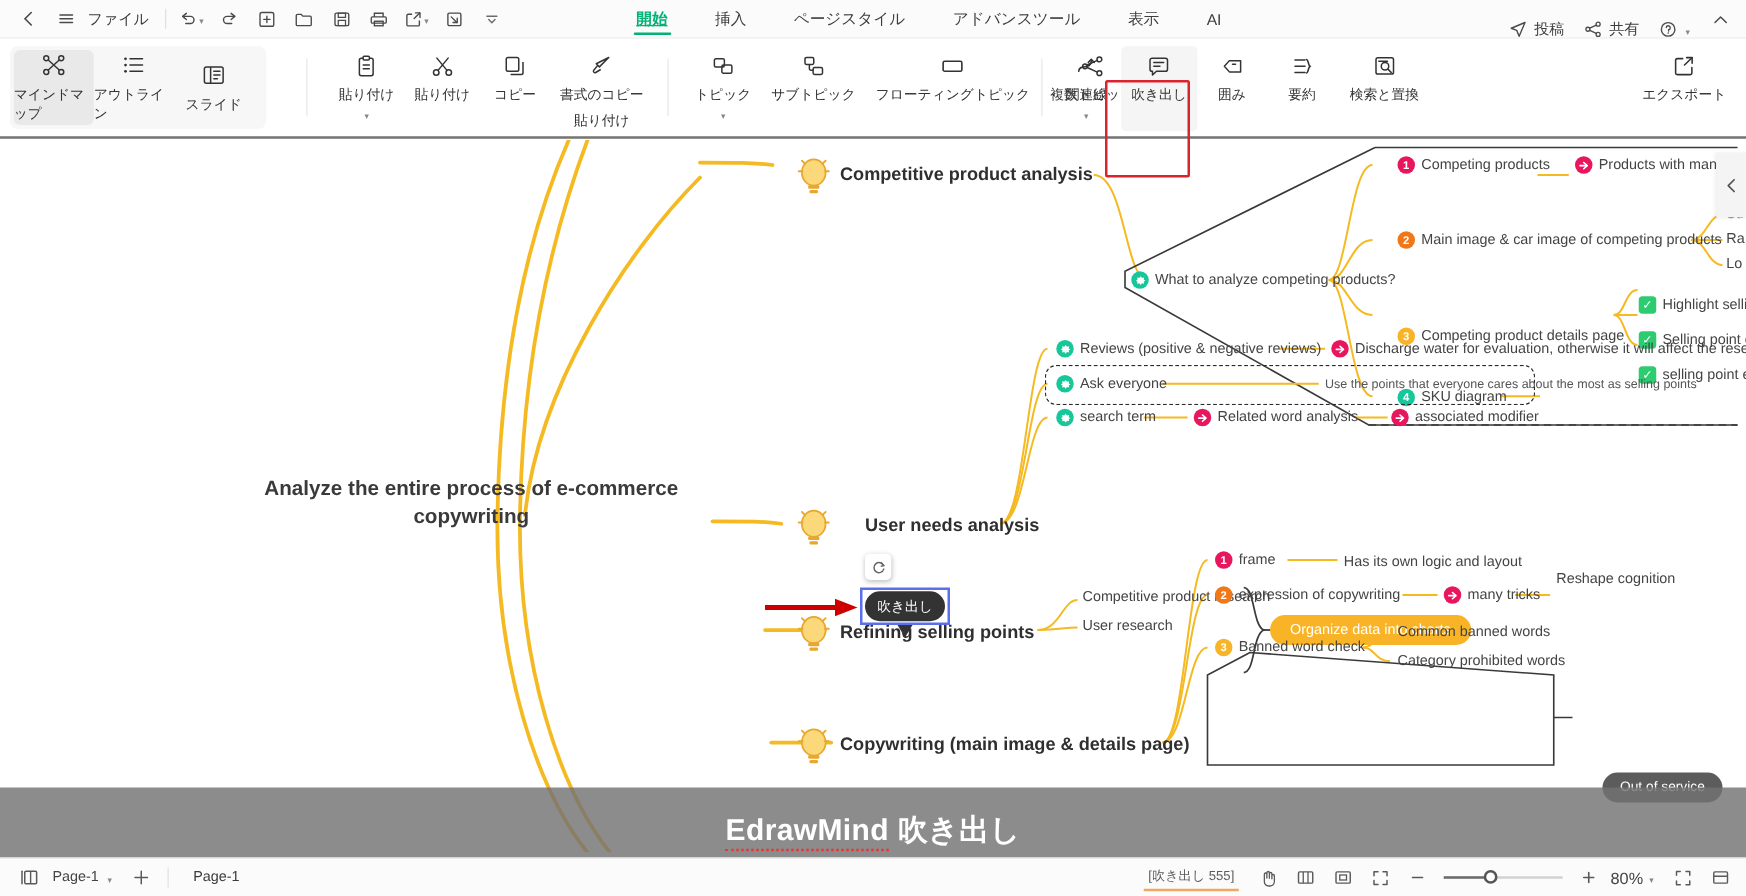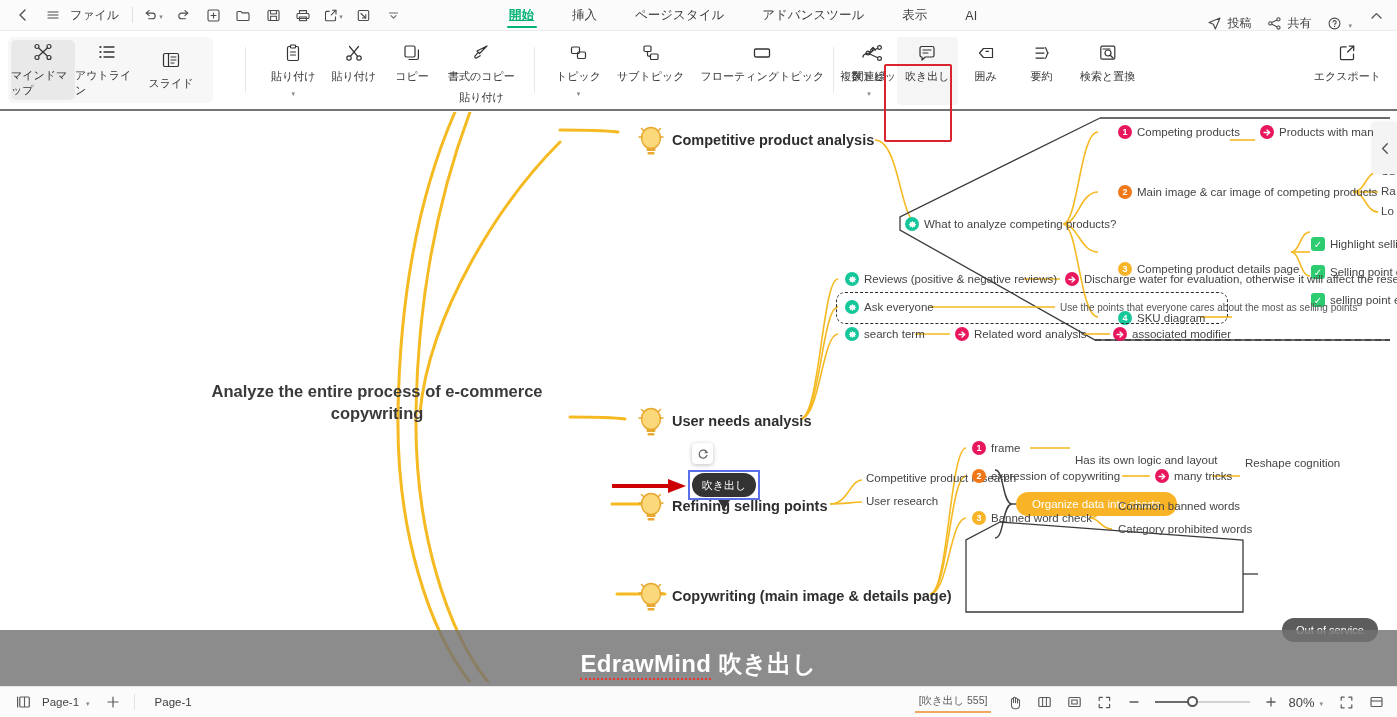--- a/index.html
+++ b/index.html
@@ -648,21 +648,21 @@
   <div class="bulb" style="left:637px; top:468px;">
     <svg width="28" height="34" viewBox="0 0 28 34">
         <ellipse cx="14" cy="14" rx="9.5" ry="10.5" fill="#fbd87a" stroke="#e8a72e" stroke-width="1.4"></ellipse>
         <rect x="9.5" y="24" width="9" height="3" rx="1.2" fill="#e8a72e"></rect>
         <rect x="10.5" y="28" width="7" height="2.6" rx="1.2" fill="#e8a72e"></rect>
         <path d="M2 13h3M23 13h3M4.5 4.5 L7 7M23.5 4.5 L21 7" stroke="#e8a72e" stroke-width="1.5" stroke-linecap="round"></path>
       </svg>
   </div>
 
   <div class="node branch-title" style="left:672px; top:20px;">Competitive product analysis</div>
-  <div class="node branch-title" style="left:672px; top:301px;">User needs analysis</div>
+  <div class="node branch-title" style="left:692px; top:301px;">User needs analysis</div>
   <div class="node branch-title" style="left:672px; top:386px;">Refining selling points</div>
   <div class="node branch-title" style="left:672px; top:476px;">Copywriting (main image &amp; details page)</div>
 
   <div class="node row sub-text" style="left:905px; top:105px;">
     <span class="greendot">
       <svg width="9" height="9" viewBox="0 0 9 9">
           <path d="M4.5 1 L5.6 2.4 L7.3 2 L7 3.8 L8.4 4.5 L7 5.2 L7.3 7 L5.6 6.6 L4.5 8 L3.4 6.6 L1.7 7 L2 5.2 L.6 4.5 L2 3.8 L1.7 2 L3.4 2.4 Z" fill="#fff"></path>
         </svg>
     </span>
     <span>What to analyze competing products?</span>
@@ -765,21 +765,21 @@
   </div>
 
   <div class="node sub-text" style="left:866px; top:360px;">Competitive product research</div>
   <div class="node sub-text" style="left:866px; top:383px;">User research</div>
   <div class="pill-orange" style="left:1016px; top:380px;">Organize data into charts</div>
 
   <div class="node row sub-text" style="left:972px; top:329px;">
     <span class="numdot" style="background:#e8175d">1</span>
     <span>frame</span>
   </div>
-  <div class="node sub-text" style="left:1075px; top:342px;">Has its own logic and layout</div>
+  <div class="node sub-text" style="left:1075px; top:332px;">Has its own logic and layout</div>
 
   <div class="node row sub-text" style="left:972px; top:357px;">
     <span class="numdot" style="background:#f07818">2</span>
     <span>expression of copywriting</span>
   </div>
   <div class="node row sub-text" style="left:1155px; top:357px;">
     <span class="arrowdot">
       <svg width="9" height="9" viewBox="0 0 9 9">
           <path d="M1 4.5h4.2M4 2 L6.8 4.5 L4 7" stroke="#fff" stroke-width="1.3" fill="none" stroke-linecap="round" stroke-linejoin="round"></path>
         </svg>

